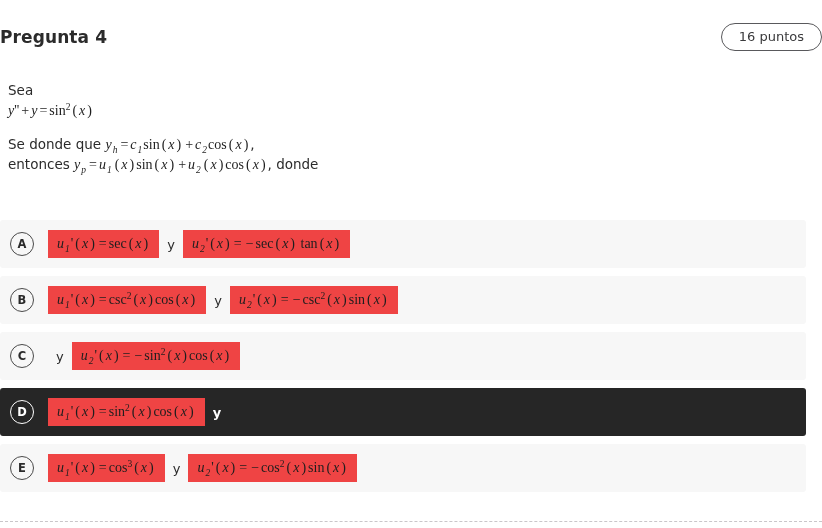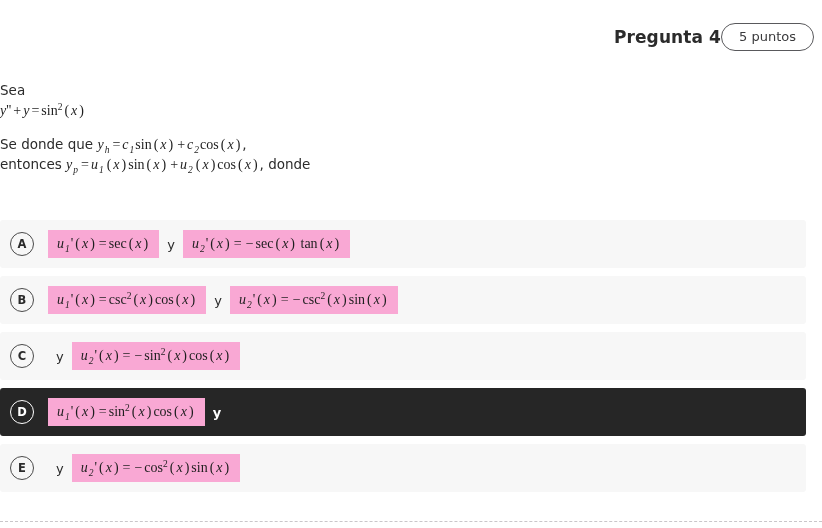--- a/index.html
+++ b/index.html
@@ -17,23 +17,23 @@
   }
 
   
   .qheader {
     position: absolute;
     left: 0; top: 0;
     width: 822px;
     height: 74px;
     display: flex;
     align-items: center;
-    justify-content: flex-end;
+    justify-content: space-between;
     box-sizing: border-box;
-    padding: 0 8px 0 0;
+    padding: 0 0 0 0;
   }
   .qtitle {
     font-size: 17px;
     font-weight: bold;
     color: #2b2b2b;
     letter-spacing: .1px;
     padding-left: 0px;
   }
   .points-badge {
     border: 1px solid #59595c;
@@ -50,21 +50,21 @@
   .stem {
     position: absolute;
     left: 0;
     top: 82px;
     width: 790px;
   }
   .stem-line {
     font-size: 13.5px;
     color: #2b2b2b;
     line-height: 1.3;
-    margin: 0 0 2px 0;
+    margin: 0 0 2px 8px;
     white-space: nowrap;
   }
   .gap { height: 14px; }
 
   
   .m {
     font-family: Liberation Serif, serif;
     font-size: 14px;
     color: #1e1e1e;
     white-space: nowrap;
@@ -122,21 +122,21 @@
     font-weight: bold;
     color: #2b2b2b;
     background: transparent;
     margin-right: 14px;
   }
   .option-row.selected .letter {
     border-color: #ffffff;
     color: #ffffff;
   }
   .mathbox {
-    background: #f9a8d4;
+    background: #ef4444;
     padding: 5px 9px 6px 9px;
     display: inline-block;
     line-height: 1.05;
   }
   .conj {
     font-size: 13px;
     color: #2b2b2b;
     padding: 0 8px;
     font-family: "DejaVu Sans", "Liberation Sans", sans-serif;
   }
@@ -153,21 +153,21 @@
     width: 822px;
     height: 0;
     border-top: 1px dashed #c9c6c9;
   }
 </style>
 </head>
 <body>
 
 <div class="qheader">
   <div class="qtitle">Pregunta 4</div>
-  <div class="points-badge">5 puntos</div>
+  <div class="points-badge">16 puntos</div>
 </div>
 
 <div class="stem">
 
   <div class="stem-line">Sea</div>
 
   <div class="stem-line">
     <span class="m"><span class="mi">y</span><span class="prime">''</span><span class="mo">+</span><span class="mi">y</span><span class="mo">=</span><span class="mop">sin</span><span class="msup">2</span><span class="mo">(</span><span class="mi">x</span><span class="mo">)</span></span>
   </div>
 
@@ -220,20 +220,23 @@
   <div class="option-row selected">
     <div class="letter">D</div>
     <div class="mathbox">
       <span class="m"><span class="mi">u</span><span class="msub">1</span><span class="prime">'</span><span class="mo">(</span><span class="mi">x</span><span class="mo">)</span><span class="mo">=</span><span class="mop">sin</span><span class="msup">2</span><span class="mo">(</span><span class="mi">x</span><span class="mo">)</span><span class="mop">cos</span><span class="mo">(</span><span class="mi">x</span><span class="mo">)</span></span>
     </div>
     <div class="conj">y</div>
   </div>
 
   <div class="option-row">
     <div class="letter">E</div>
+    <div class="mathbox">
+      <span class="m"><span class="mi">u</span><span class="msub">1</span><span class="prime">'</span><span class="mo">(</span><span class="mi">x</span><span class="mo">)</span><span class="mo">=</span><span class="mop">cos</span><span class="msup">3</span><span class="mo">(</span><span class="mi">x</span><span class="mo">)</span></span>
+    </div>
     <div class="conj">y</div>
     <div class="mathbox">
       <span class="m"><span class="mi">u</span><span class="msub">2</span><span class="prime">'</span><span class="mo">(</span><span class="mi">x</span><span class="mo">)</span><span class="mo">=</span><span class="mo">−</span><span class="mop">cos</span><span class="msup">2</span><span class="mo">(</span><span class="mi">x</span><span class="mo">)</span><span class="mop">sin</span><span class="mo">(</span><span class="mi">x</span><span class="mo">)</span></span>
     </div>
   </div>
 
 </div>
 
 <div class="dashed-rule"></div>
 

